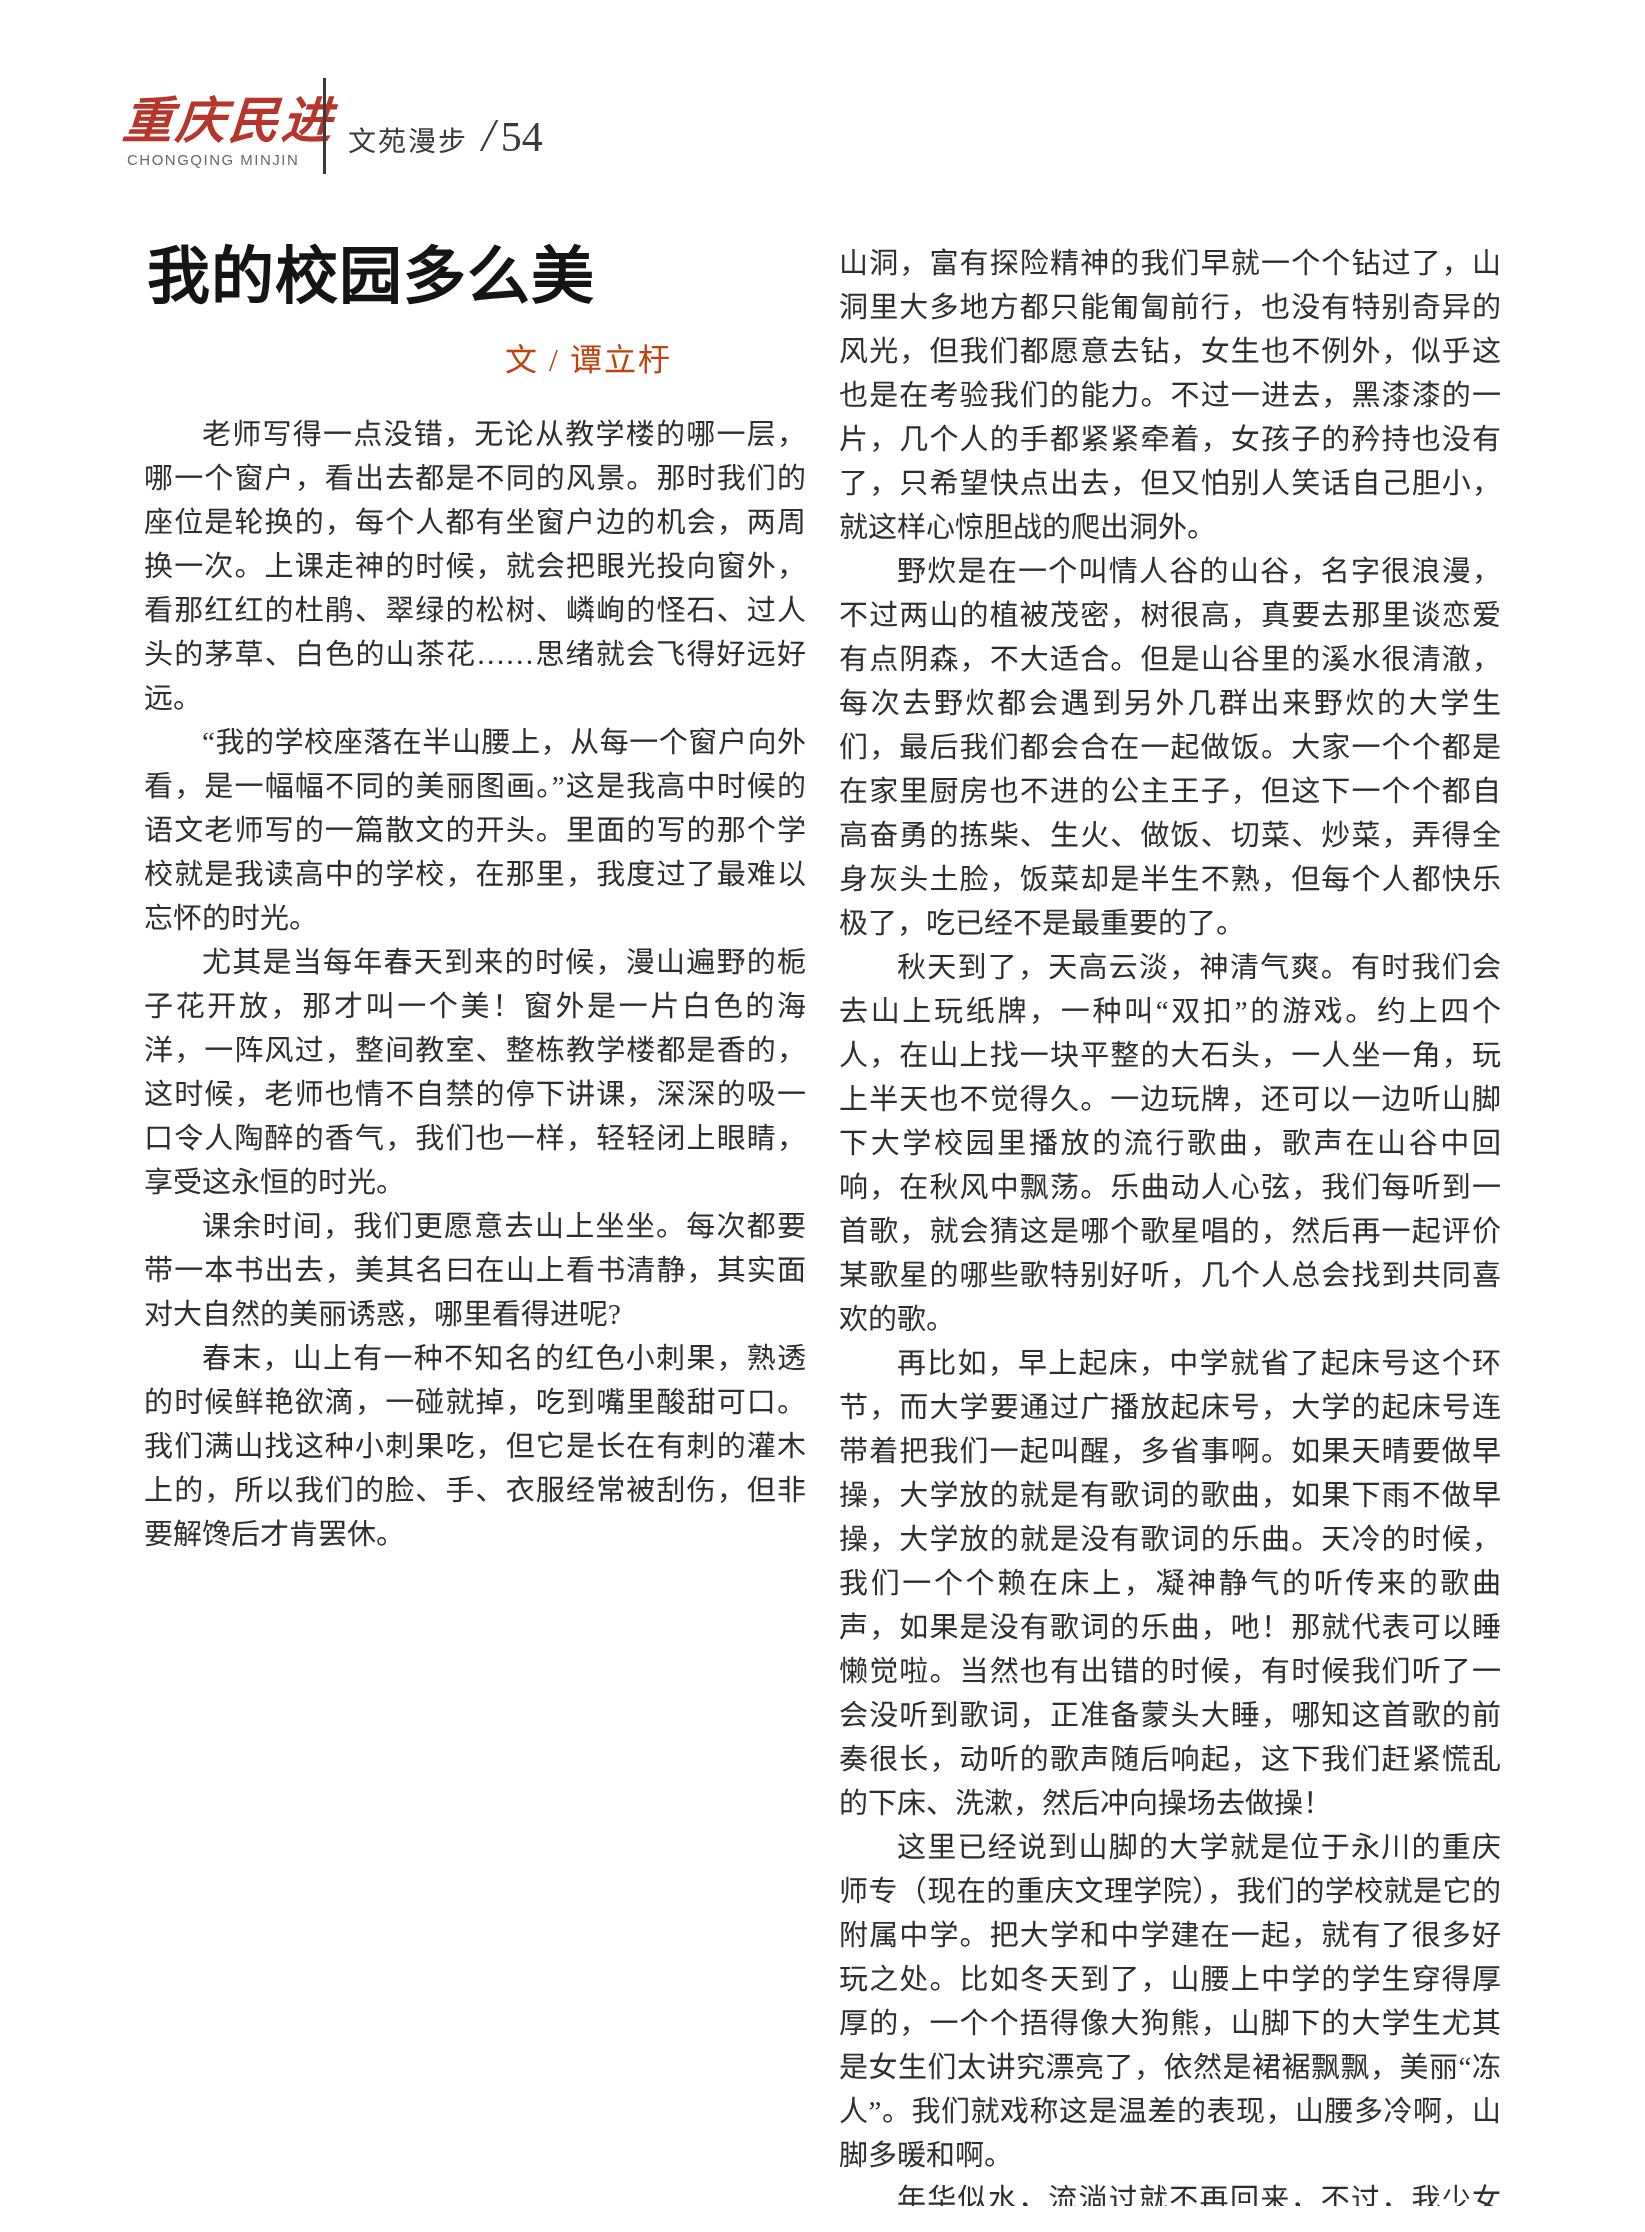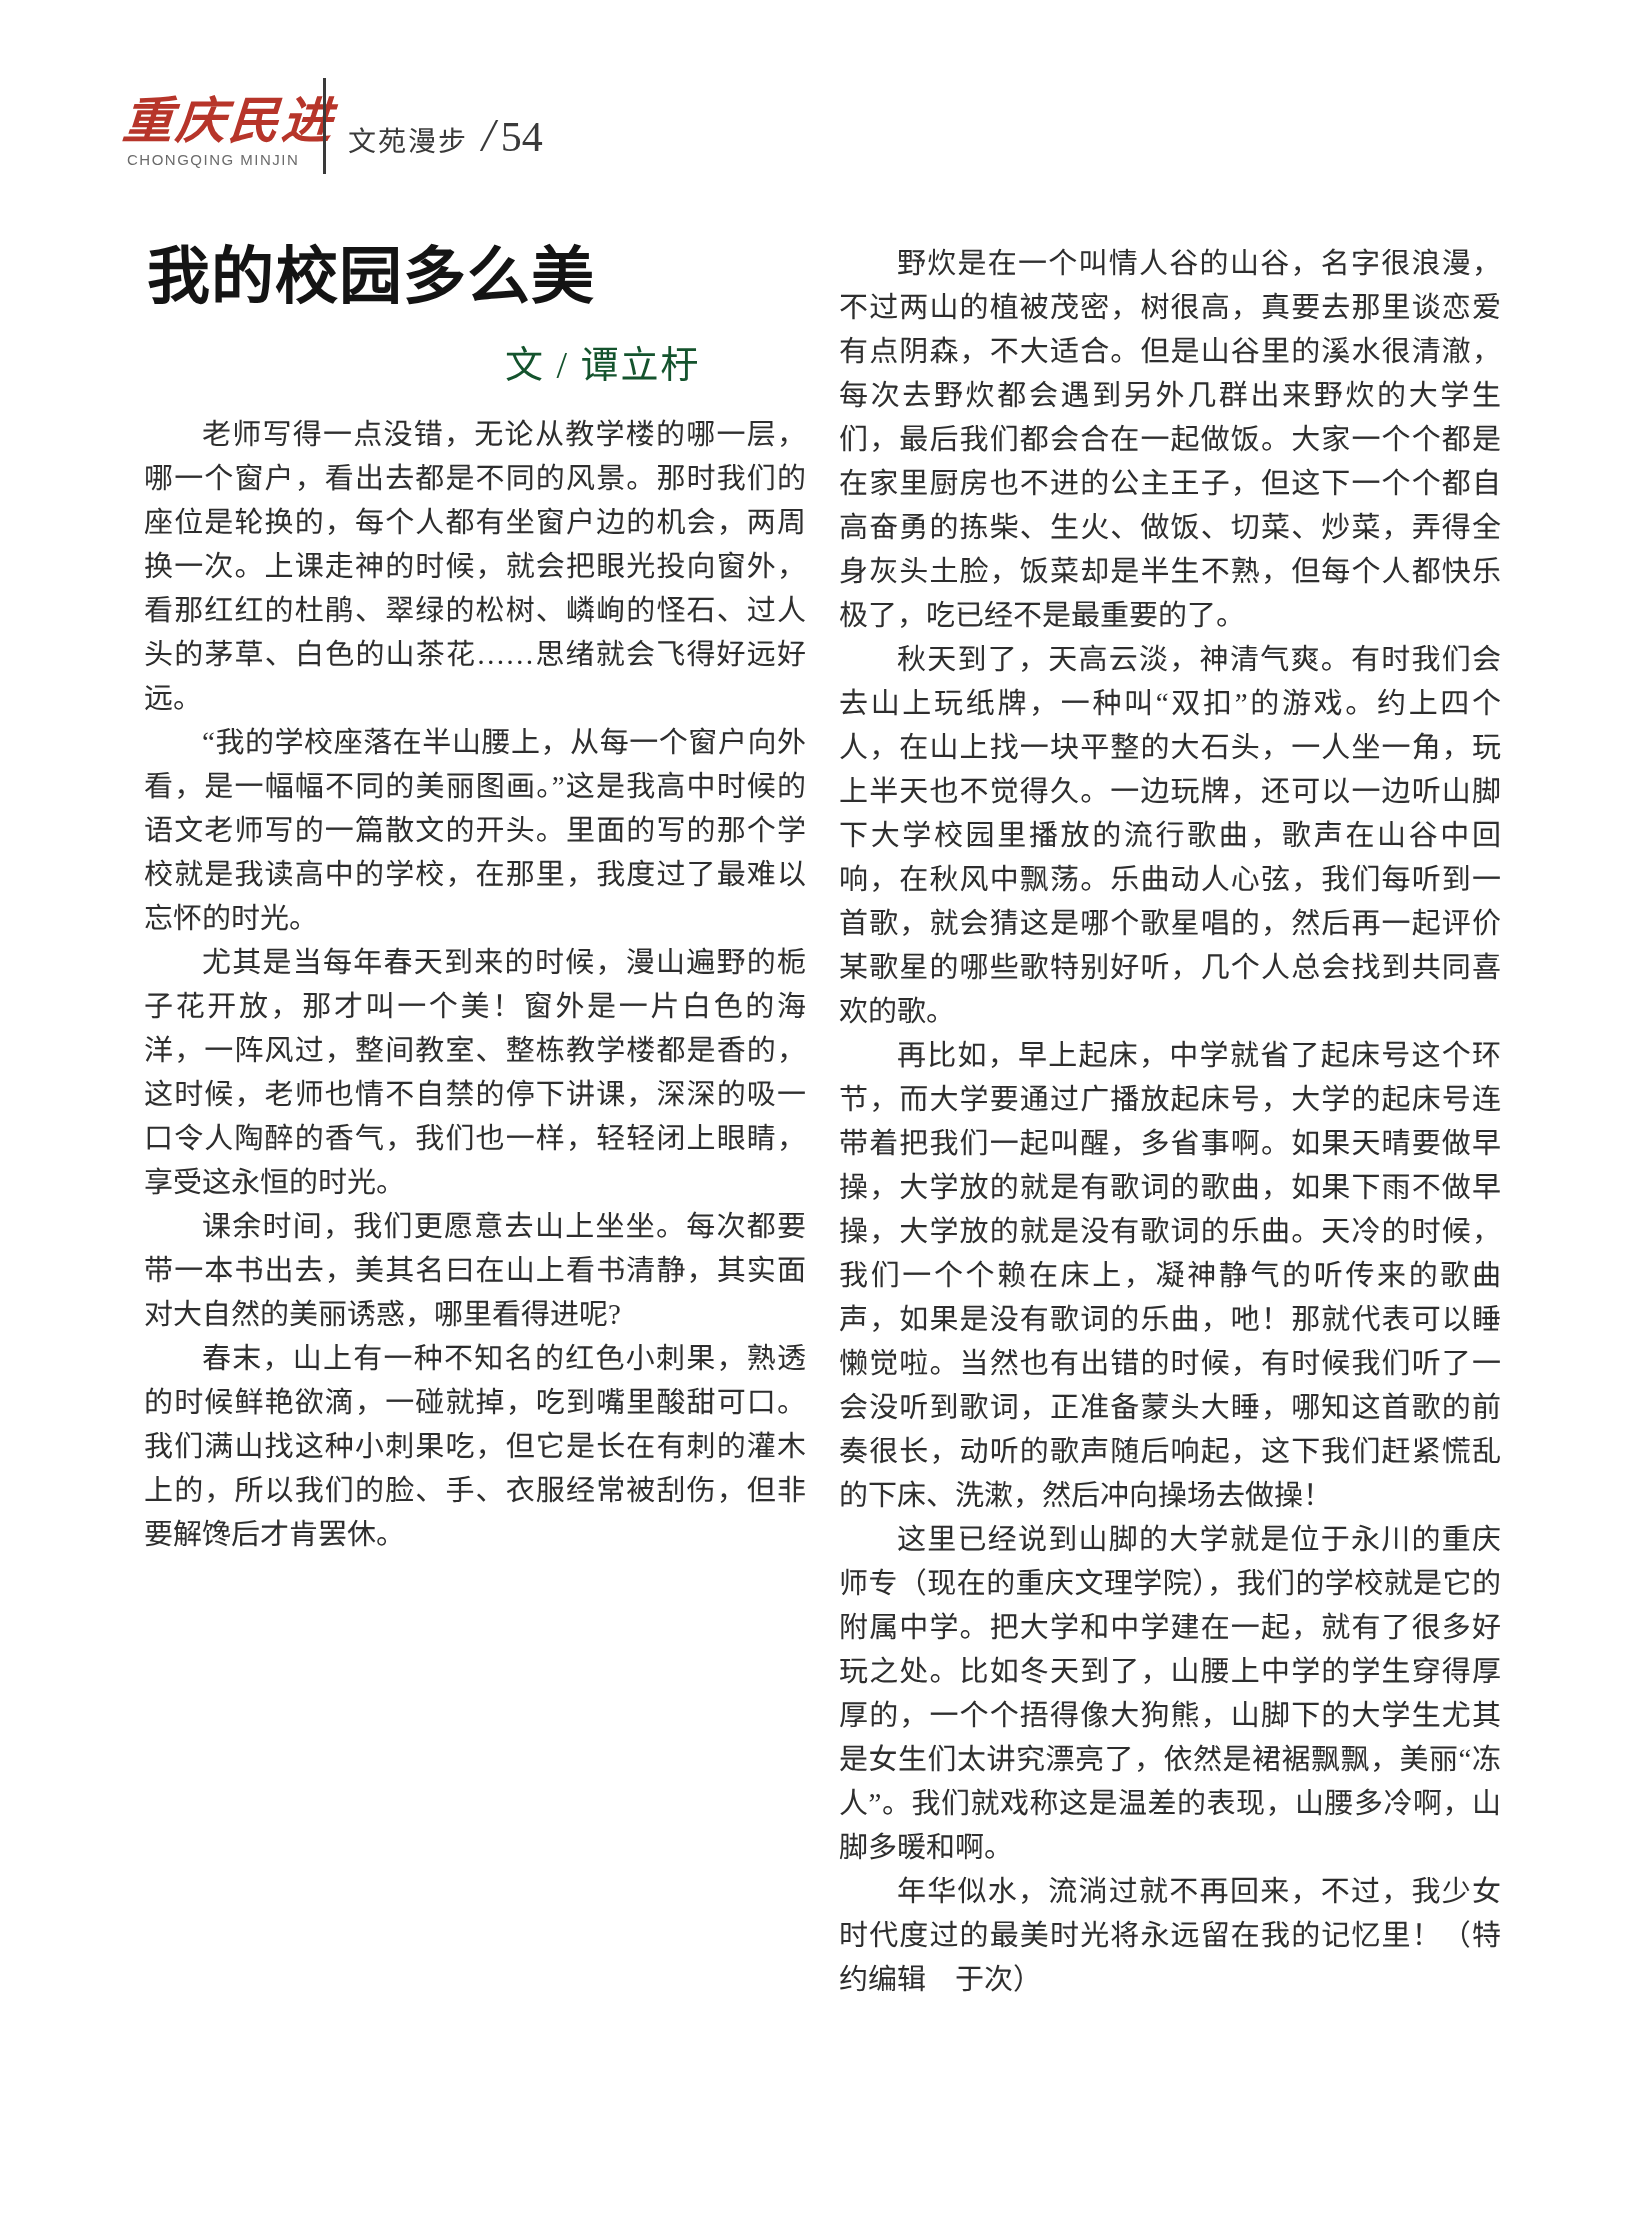--- a/index.html
+++ b/index.html
@@ -72,23 +72,23 @@
     font-weight: 900;
     font-size: 63px;
     letter-spacing: 1px;
     color: #141414;
     white-space: nowrap;
   }
   .byline {
     position: absolute;
     left: 505px;
     top: 334px;
-    font-size: 38px;
+    font-size: 32px;
     letter-spacing: 2px;
-    color: #14532d;
+    color: #c2410c;
     white-space: nowrap;
   }
   
   .col {
     position: absolute;
     width: 662px;
     font-size: 29px;
     line-height: 44px;
     text-align: justify;
     color: #2e2e2e;
@@ -119,20 +119,21 @@
   <div class="col col-left">
     <p>老师写得一点没错，无论从教学楼的哪一层，哪一个窗户，看出去都是不同的风景。那时我们的座位是轮换的，每个人都有坐窗户边的机会，两周换一次。上课走神的时候，就会把眼光投向窗外，看那红红的杜鹃、翠绿的松树、嶙峋的怪石、过人头的茅草、白色的山茶花……思绪就会飞得好远好远。</p>
     <p>“我的学校座落在半山腰上，从每一个窗户向外看，是一幅幅不同的美丽图画。”这是我高中时候的语文老师写的一篇散文的开头。里面的写的那个学校就是我读高中的学校，在那里，我度过了最难以忘怀的时光。</p>
     <p>尤其是当每年春天到来的时候，漫山遍野的栀子花开放，那才叫一个美！窗外是一片白色的海洋，一阵风过，整间教室、整栋教学楼都是香的，这时候，老师也情不自禁的停下讲课，深深的吸一口令人陶醉的香气，我们也一样，轻轻闭上眼睛，享受这永恒的时光。</p>
     <p>课余时间，我们更愿意去山上坐坐。每次都要带一本书出去，美其名曰在山上看书清静，其实面对大自然的美丽诱惑，哪里看得进呢?</p>
     <p>春末，山上有一种不知名的红色小刺果，熟透的时候鲜艳欲滴，一碰就掉，吃到嘴里酸甜可口。我们满山找这种小刺果吃，但它是长在有刺的灌木上的，所以我们的脸、手、衣服经常被刮伤，但非要解馋后才肯罢休。</p>
 
   </div>
 
   <div class="col col-right">
+    <p class="cont">山洞，富有探险精神的我们早就一个个钻过了，山洞里大多地方都只能匍匐前行，也没有特别奇异的风光，但我们都愿意去钻，女生也不例外，似乎这也是在考验我们的能力。不过一进去，黑漆漆的一片，几个人的手都紧紧牵着，女孩子的矜持也没有了，只希望快点出去，但又怕别人笑话自己胆小，就这样心惊胆战的爬出洞外。</p>
     <p>野炊是在一个叫情人谷的山谷，名字很浪漫，不过两山的植被茂密，树很高，真要去那里谈恋爱有点阴森，不大适合。但是山谷里的溪水很清澈，每次去野炊都会遇到另外几群出来野炊的大学生们，最后我们都会合在一起做饭。大家一个个都是在家里厨房也不进的公主王子，但这下一个个都自高奋勇的拣柴、生火、做饭、切菜、炒菜，弄得全身灰头土脸，饭菜却是半生不熟，但每个人都快乐极了，吃已经不是最重要的了。</p>
     <p>秋天到了，天高云淡，神清气爽。有时我们会去山上玩纸牌，一种叫“双扣”的游戏。约上四个人，在山上找一块平整的大石头，一人坐一角，玩上半天也不觉得久。一边玩牌，还可以一边听山脚下大学校园里播放的流行歌曲，歌声在山谷中回响，在秋风中飘荡。乐曲动人心弦，我们每听到一首歌，就会猜这是哪个歌星唱的，然后再一起评价某歌星的哪些歌特别好听，几个人总会找到共同喜欢的歌。</p>
     <p>再比如，早上起床，中学就省了起床号这个环节，而大学要通过广播放起床号，大学的起床号连带着把我们一起叫醒，多省事啊。如果天晴要做早操，大学放的就是有歌词的歌曲，如果下雨不做早操，大学放的就是没有歌词的乐曲。天冷的时候，我们一个个赖在床上，凝神静气的听传来的歌曲声，如果是没有歌词的乐曲，吔！那就代表可以睡懒觉啦。当然也有出错的时候，有时候我们听了一会没听到歌词，正准备蒙头大睡，哪知这首歌的前奏很长，动听的歌声随后响起，这下我们赶紧慌乱的下床、洗漱，然后冲向操场去做操！</p>
     <p>这里已经说到山脚的大学就是位于永川的重庆师专（现在的重庆文理学院），我们的学校就是它的附属中学。把大学和中学建在一起，就有了很多好玩之处。比如冬天到了，山腰上中学的学生穿得厚厚的，一个个捂得像大狗熊，山脚下的大学生尤其是女生们太讲究漂亮了，依然是裙裾飘飘，美丽“冻人”。我们就戏称这是温差的表现，山腰多冷啊，山脚多暖和啊。</p>
     <p>年华似水，流淌过就不再回来，不过，我少女时代度过的最美时光将永远留在我的记忆里！（特约编辑　于次）</p>
   </div>
 
 </div>
 
 

